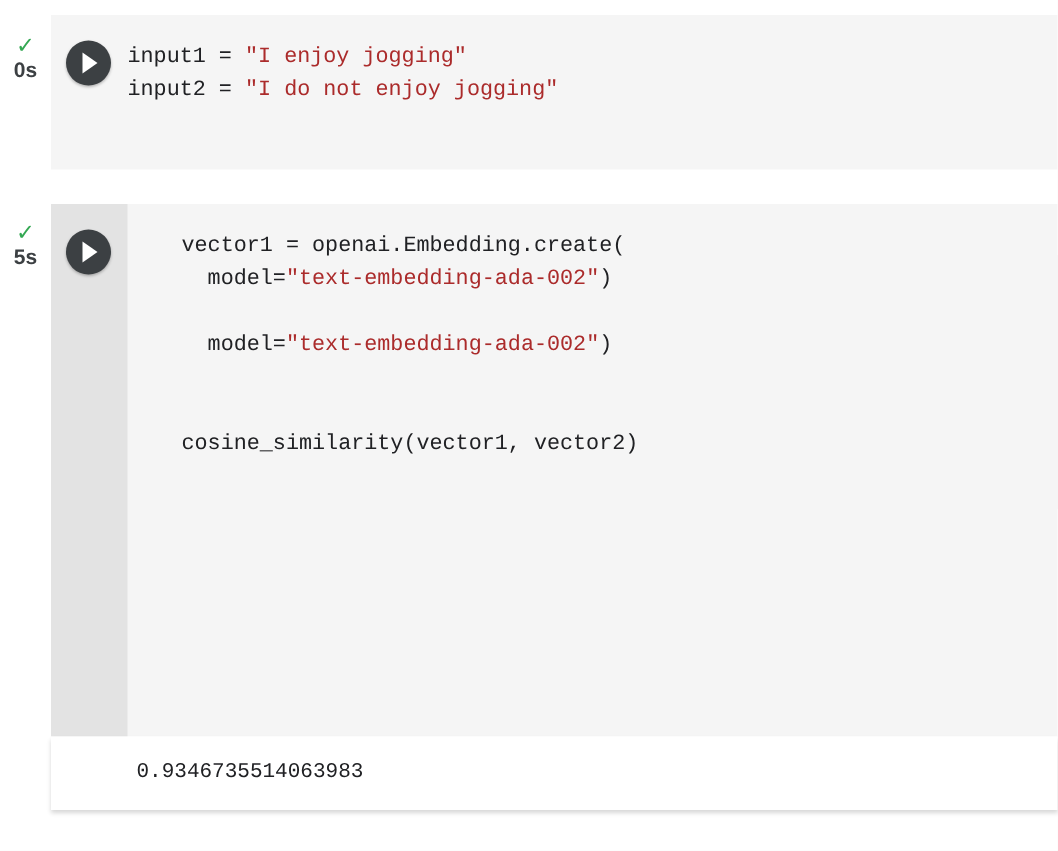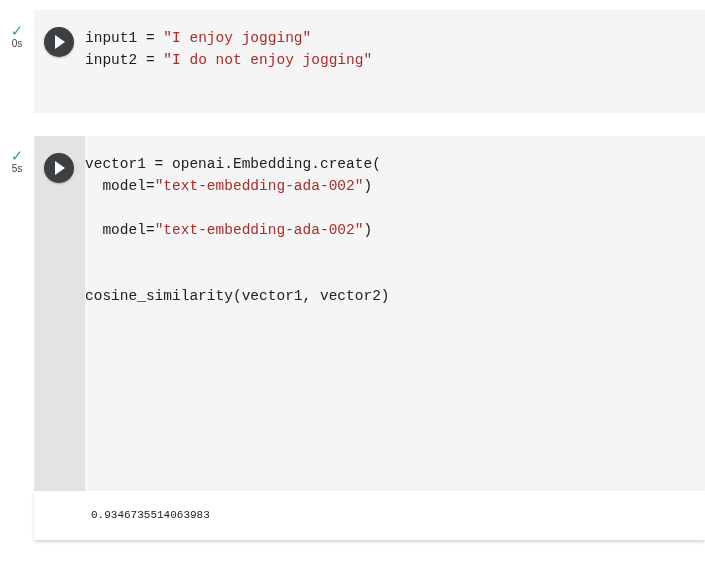--- a/index.html
+++ b/index.html
@@ -45,23 +45,24 @@
     width: 14px;
     height: 12px;
     line-height: 12px;
     color: #34a853;
     font-size: 15px;
     font-weight: 400;
   }
   .status-time {
     display: block;
     margin-top: 1px;
-    font-size: 10px;
+    font-size: 14px;
     color: #3c4043;
     letter-spacing: 0;
+    font-weight: bold;
   }
 
   .gutter {
     position: absolute;
     left: 0;
     top: 0;
     bottom: 0;
     width: 51px;
   }
   .gutter.shaded { background: #e3e3e3; }
@@ -114,40 +115,40 @@
   }
   #cell-1 .code-area { padding-top: 17px; }
   #cell-1 .run-button { left: 10px; top: 17px; }
   #cell-1-status { top: 25px; }
 
   
   #cell-2 {
     top: 136px;
     height: 355px;
   }
-  #cell-2 .code-area { padding-top: 17px; }
+  #cell-2 .code-area { padding-top: 17px; margin-left: 36px; }
   #cell-2 .run-button { left: 10px; top: 17px; }
   #cell-2-status { top: 150px; }
 
   
   #cell-2-output {
     position: absolute;
     left: 34px;
     right: 0;
     top: 491px;
     height: 49px;
     background: #ffffff;
     box-shadow: 0 2px 3px rgba(0,0,0,0.16);
   }
   #cell-2-output .out-text {
     position: absolute;
     left: 57px;
     top: 14px;
     font-family: "Liberation Mono", monospace;
-    font-size: 11px;
+    font-size: 14px;
     line-height: 20px;
     color: #202124;
     white-space: pre;
   }
 </style>
 </head>
 <body>
 
 <div class="notebook">
 

